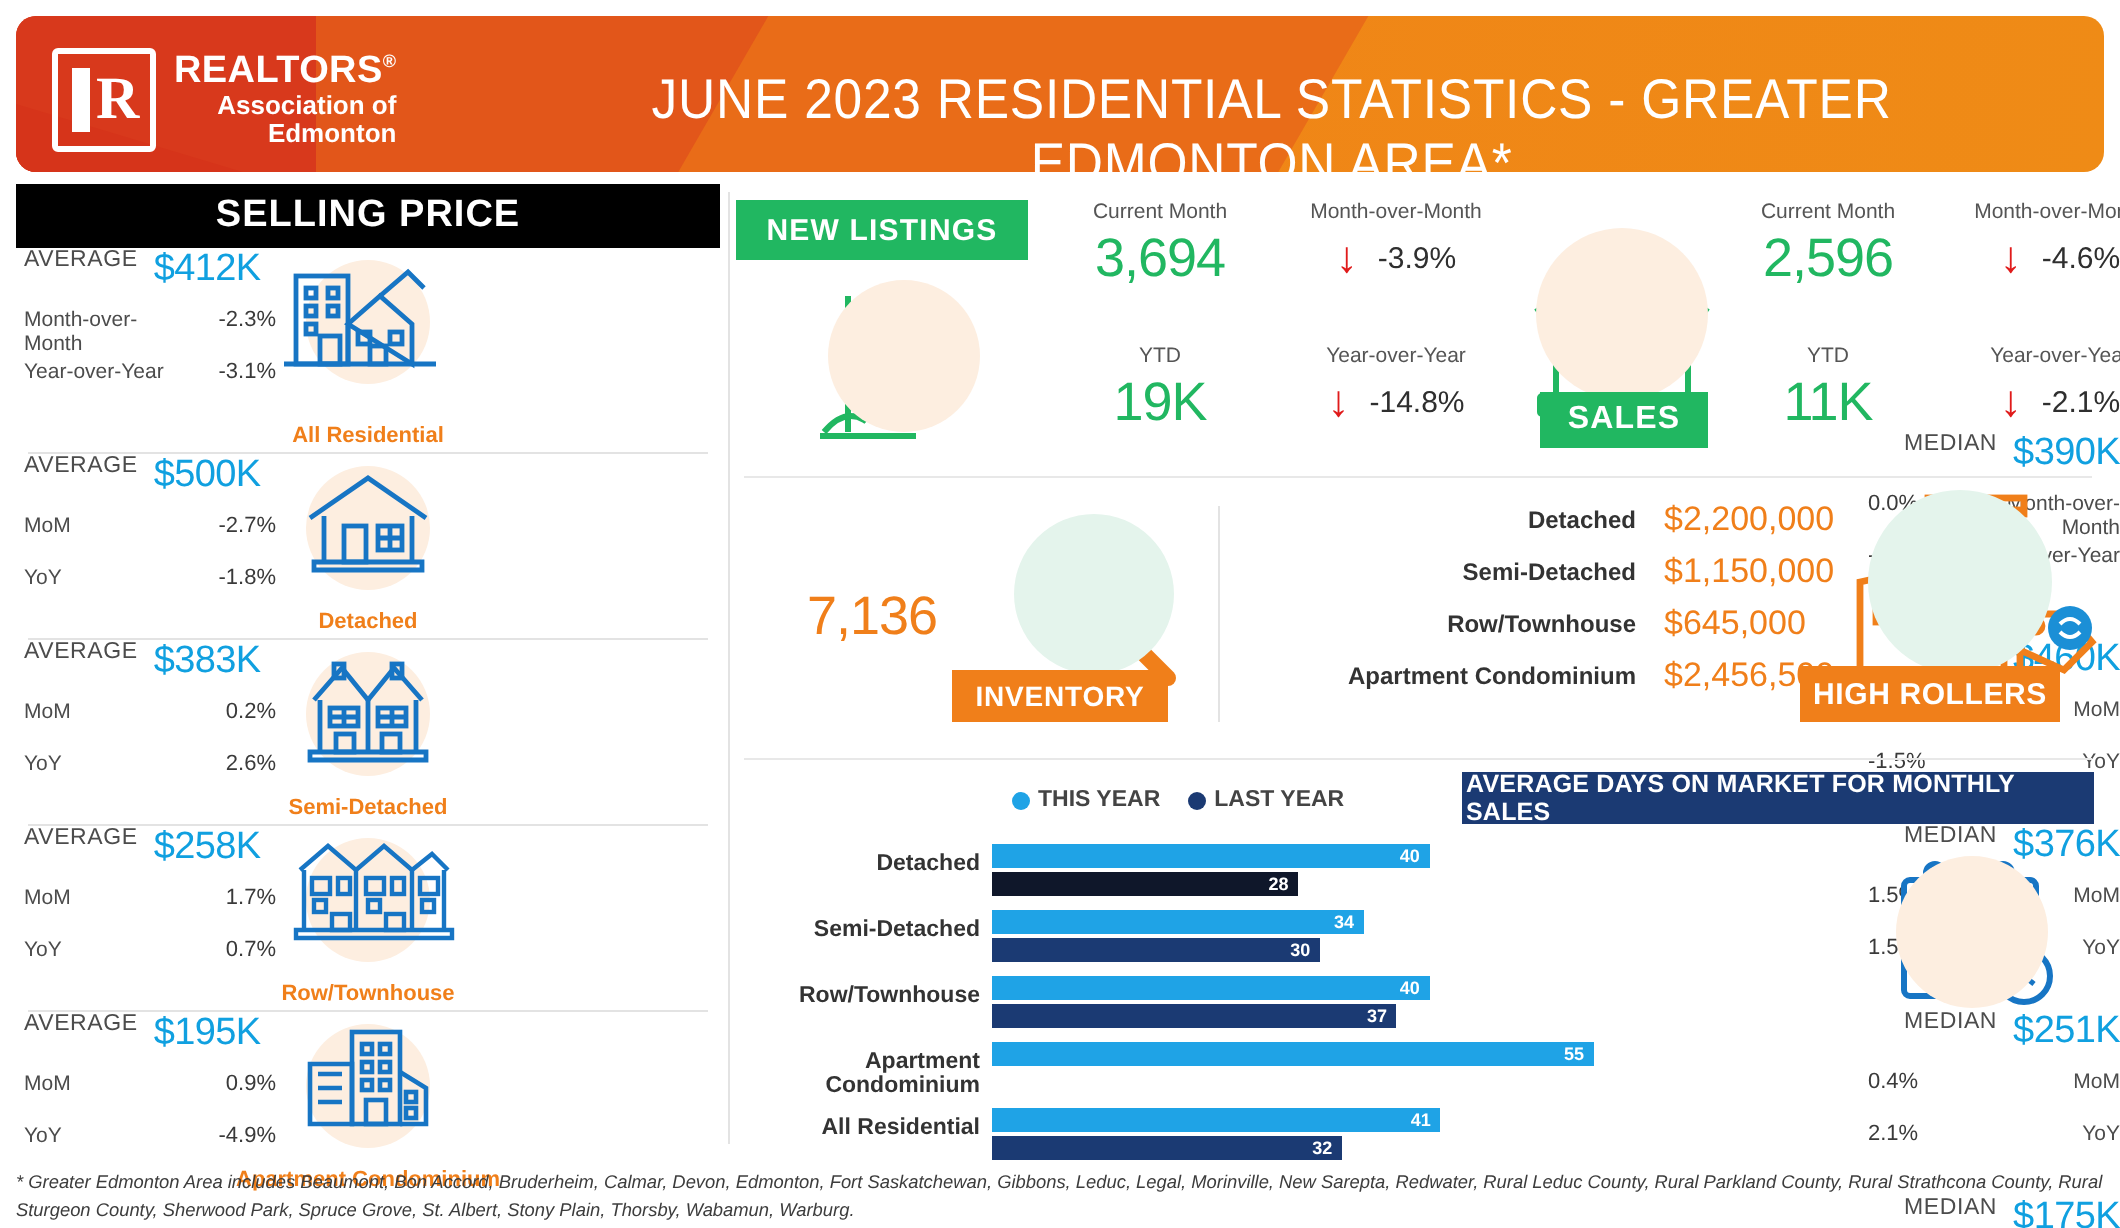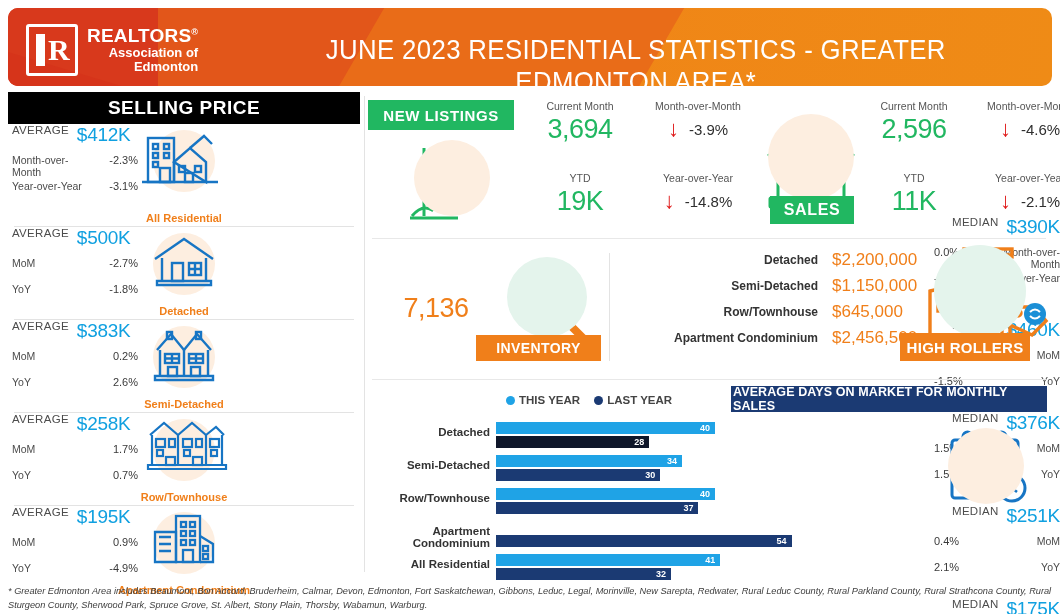--- a/index.html
+++ b/index.html
@@ -125,21 +125,21 @@
   .sales-icon { position: absolute; left: 390px; top: 20px; width: 120px; height: 120px; }
   .sales-icon .blob { position: absolute; left: 12px; top: 2px; width: 86px; height: 86px; border-radius: 50%; background: #fdeee0; }
   .sales-badge { position: absolute; left: 404px; top: 104px; width: 84px; height: 28px; font-size: 16px; }
 
   
   .midrow { position: absolute; left: 0; top: 147px; width: 686px; height: 140px; }
   .inv-num { position: absolute; left: 10px; top: 54px; width: 120px; text-align: center; font-size: 27px; color: #f07f1a; letter-spacing: -.5px; }
   .inv-icon { position: absolute; left: 128px; top: 16px; width: 104px; height: 96px; }
   .inv-icon .blob { position: absolute; left: 13px; top: 2px; width: 80px; height: 80px; border-radius: 50%; background: #e4f4ec; }
   .inv-badge {
-    position: absolute; left: 110px; top: 96px; width: 125px; height: 26px;
+    position: absolute; left: 110px; top: 96px; width: 108px; height: 26px;
     background: #f07f1a; color: #fff; font-size: 14px; font-weight: bold; letter-spacing: .4px;
     display: flex; align-items: center; justify-content: center;
   }
   .mid-vsep { position: absolute; left: 243px; top: 14px; width: 1px; height: 108px; background: #e3e3e3; }
   .sold-icon { position: absolute; left: 258px; top: 26px; width: 70px; height: 60px; }
   .hr-table { position: absolute; left: 240px; top: 8px; width: 380px; }
   .hr-row { display: flex; align-items: center; height: 26px; }
   .hr-lbl { width: 226px; text-align: right; font-size: 12px; font-weight: bold; color: #333; padding-right: 14px; }
   .hr-val { font-size: 17px; color: #f07f1a; }
   .hr-icon { position: absolute; left: 540px; top: 6px; width: 144px; height: 112px; }
@@ -637,22 +637,22 @@
           <span class="chart-cat">Row/Townhouse</span>
           <div class="bar ty" style="width: 218.909px; background: rgb(31, 163, 230);">
               <span class="bar-val">40</span>
             </div>
           <div class="bar ly" style="width: 202.491px; background: rgb(27, 58, 115);">
               <span class="bar-val">37</span>
             </div>
         </div>
         <div class="chart-group">
           <span class="chart-cat">Apartment Condominium</span>
-          <div class="bar ly" style="width: 295.527px; background: rgb(27, 58, 115);">
-              <span class="bar-val">54</span>
+          <div class="bar ty" style="width: 301px; background: rgb(31, 163, 230);">
+              <span class="bar-val">55</span>
             </div>
         </div>
         <div class="chart-group">
           <span class="chart-cat">All Residential</span>
           <div class="bar ty" style="width: 224.382px; background: rgb(31, 163, 230);">
               <span class="bar-val">41</span>
             </div>
           <div class="bar ly" style="width: 175.127px; background: rgb(27, 58, 115);">
               <span class="bar-val">32</span>
             </div>

